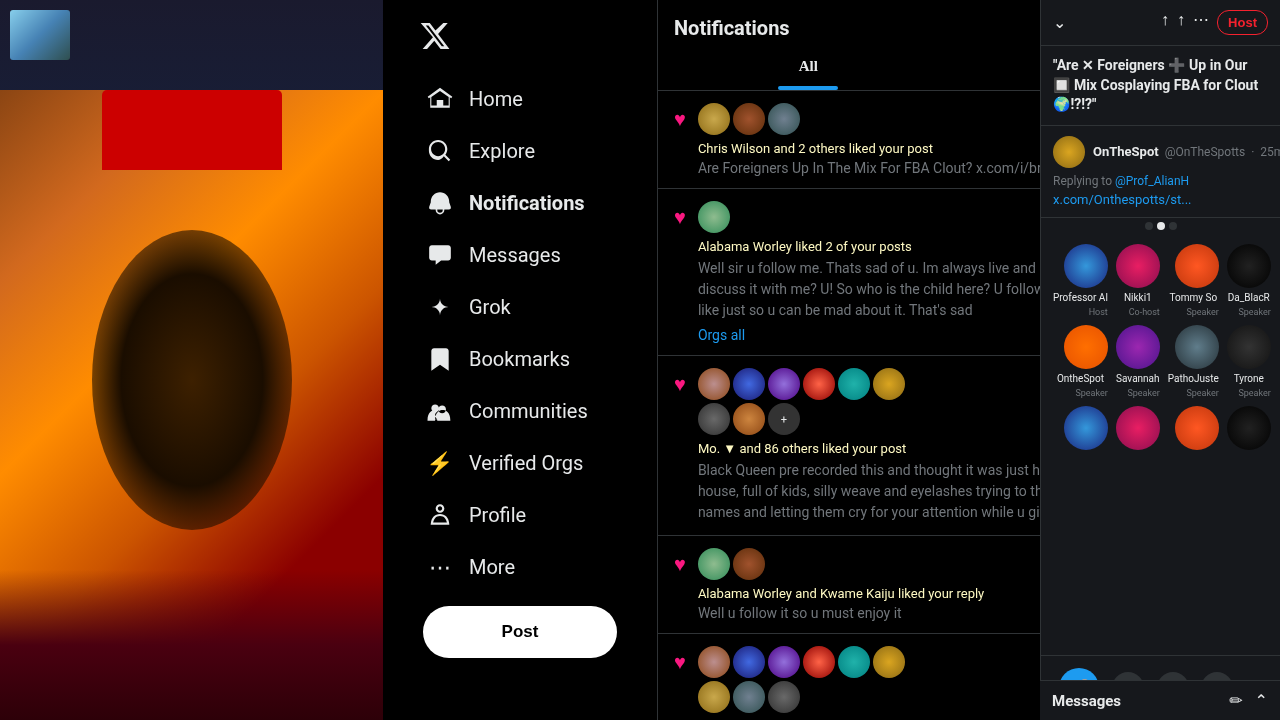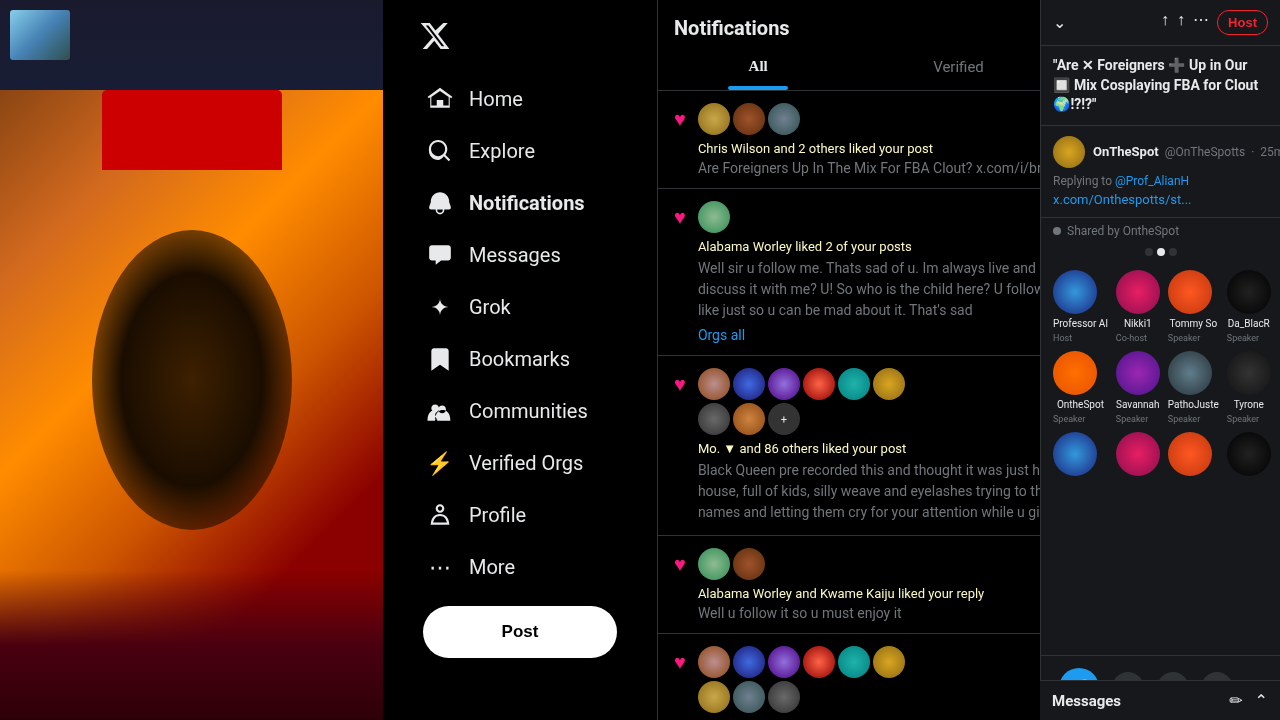--- a/index.html
+++ b/index.html
@@ -457,21 +457,21 @@
     
     .speakers-grid {
       padding: 10px 12px;
       display: grid;
       grid-template-columns: repeat(4, 1fr);
       gap: 8px;
     }
     .speaker-item {
       display: flex;
       flex-direction: column;
-      align-items: flex-start;
+      align-items: flex-end;
       gap: 4px;
     }
     .speaker-avatar {
       width: 44px;
       height: 44px;
       border-radius: 50%;
       position: relative;
       overflow: hidden;
     }
     .speaker-av-1 { background: radial-gradient(circle, #3498db, #1a237e); }
@@ -643,21 +643,20 @@
 
 </div>
 
 <div class="notifications-col">
   <div class="notif-header">
     <span class="notif-title">Notifications</span>
     <span class="notif-settings">⚙</span>
   </div>
   <div class="notif-tabs">
     <div class="notif-tab active">All</div>
-    <div class="notif-tab">Verified</div>
     <div class="notif-tab">Mentions</div>
   </div>
 
   <div class="notif-item">
     <div class="notif-row">
       <span class="notif-heart">♥</span>
       <div class="notif-content">
         <div class="notif-avatars">
           <div class="mini-avatar avatar-1"></div>
           <div class="mini-avatar avatar-2"></div>
@@ -830,24 +829,20 @@
           <span class="space-tweet-time">25m</span>
         </div>
       </div>
     </div>
     <div class="space-replying">
       Replying to <span>@Prof_AlianH</span>
     </div>
     <div class="space-link">x.com/Onthespotts/st...</div>
   </div>
 
-  <div class="shared-label">
-    <div class="shared-dot"></div>
-    <span>Shared by OntheSpot</span>
-  </div>
 
   <div class="dots-indicator">
     <div class="dot"></div>
     <div class="dot active"></div>
     <div class="dot"></div>
   </div>
 
   <div class="speakers-grid">
     <div class="speaker-item">
       <div class="speaker-avatar speaker-av-1"></div>

